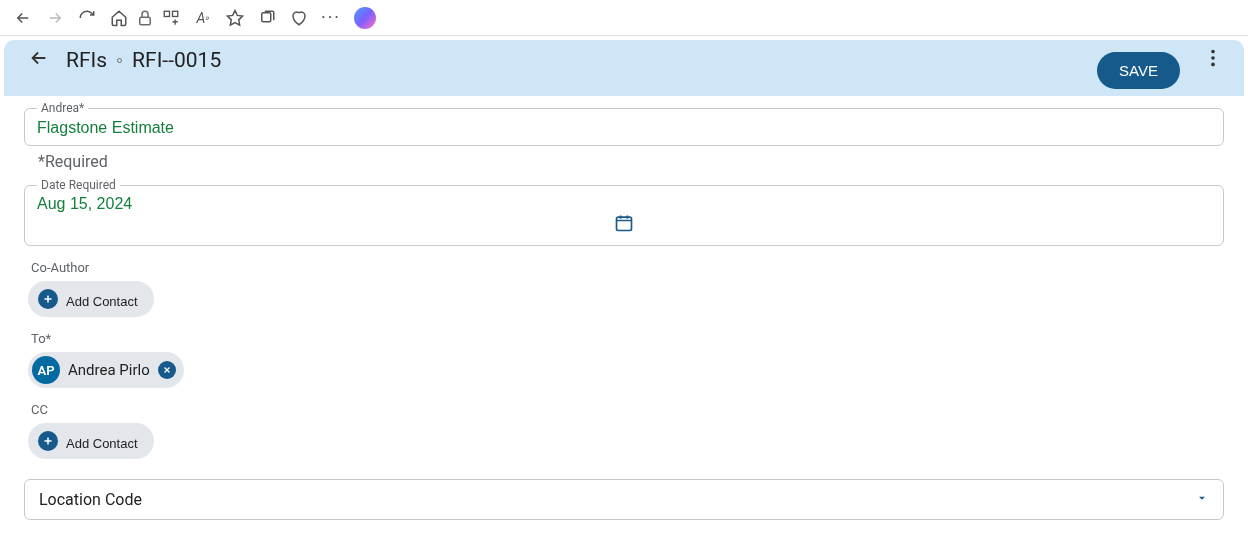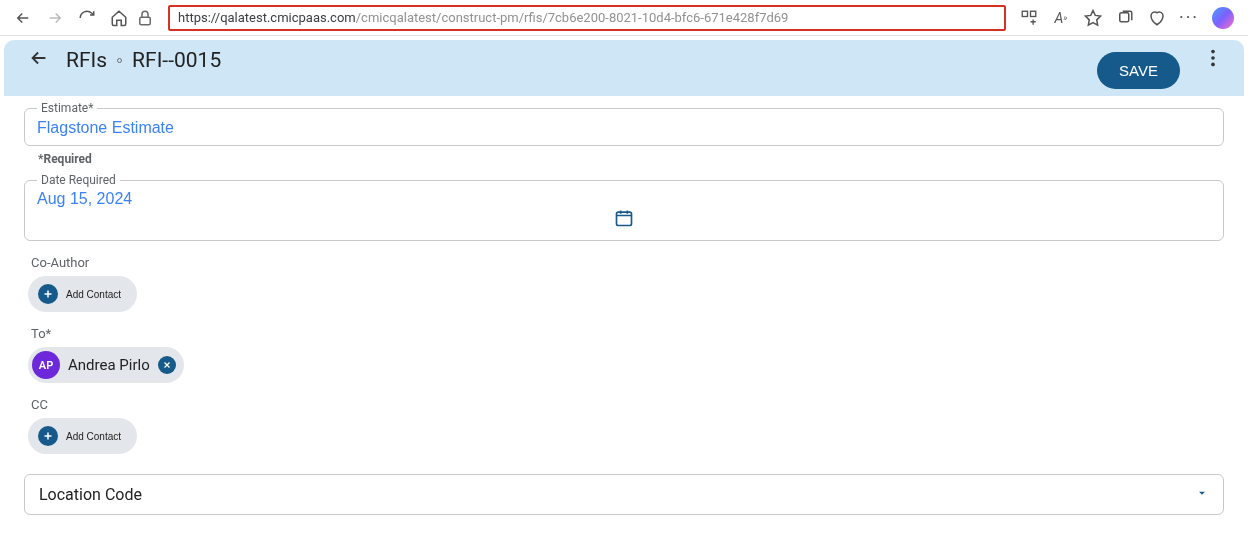--- a/index.html
+++ b/index.html
@@ -23,33 +23,33 @@
   .breadcrumb { display: flex; align-items: center; gap: 10px; font-size: 21px; color: #222; }
   .bc-sep { width: 5px; height: 5px; border: 1px solid #6b6b6b; border-radius: 50%; }
   .header-spacer { flex: 1; }
   .save-btn { background: #155a8a; color: #fff; border: none; border-radius: 22px; padding: 10px 22px; font-size: 15px; font-weight: 500; cursor: pointer; margin-top: 20px; }
   .kebab { color: #333; cursor: pointer; margin-left: 6px; }
 
   
   .form-body { padding: 12px 20px 0 20px; margin: 0 4px; background: #fff; }
   .field-wrap { position: relative; border: 1px solid #c9c9c9; border-radius: 6px; padding: 9px 12px 8px 12px; margin-bottom: 6px; }
   .field-label { position: absolute; top: -8px; left: 12px; background: #fff; padding: 0 4px; font-size: 12px; color: #5f6368; }
-  .field-input { border: none; outline: none; font-size: 16px; width: 100%; color: #3b82f6; background: transparent; }
-  .help { font-size: 12px; color: #5f6368; margin: 4px 0 14px 14px; font-weight: bold; }
+  .field-input { border: none; outline: none; font-size: 16px; width: 100%; color: #15803d; background: transparent; }
+  .help { font-size: 16px; color: #5f6368; margin: 4px 0 14px 14px; }
   .date-field { display: flex; align-items: center; flex-direction: column; }
   .date-field .field-input { flex: 1; }
   .cal-ico { color: #1a5a8a; cursor: pointer; }
 
   .sec-label { font-size: 13px; color: #5f6368; margin: 14px 0 6px 7px; }
 
-  .chip-btn { display: inline-flex; align-items: center; gap: 8px; background: #e3e7ec; border: none; border-radius: 20px; padding: 8px 16px 8px 10px; font-size: 10px; color: #222; cursor: pointer; margin-left: 4px; }
+  .chip-btn { display: inline-flex; align-items: flex-end; gap: 8px; background: #e3e7ec; border: none; border-radius: 20px; padding: 8px 16px 8px 10px; font-size: 13px; color: #222; cursor: pointer; margin-left: 4px; }
   .plus-circ { width: 20px; height: 20px; background: #155a8a; border-radius: 50%; display: flex; align-items: center; justify-content: center; color: #fff; }
 
   .contact-chip { display: inline-flex; align-items: center; gap: 8px; background: #e3e7ec; border-radius: 20px; padding: 4px 8px 4px 4px; font-size: 15px; color: #222; margin-left: 4px; }
-  .avatar { width: 28px; height: 28px; border-radius: 50%; background: #6d28d9; color: #fff; font-size: 11px; font-weight: 600; display: flex; align-items: center; justify-content: center; }
+  .avatar { width: 28px; height: 28px; border-radius: 50%; background: #0369a1; color: #fff; font-size: 13px; font-weight: 600; display: flex; align-items: center; justify-content: center; }
   .remove-circ { width: 18px; height: 18px; background: #155a8a; border-radius: 50%; display: flex; align-items: center; justify-content: center; color: #fff; cursor: pointer; }
 
   .select-wrap { display: flex; align-items: center; border: 1px solid #c9c9c9; border-radius: 6px; padding: 10px 14px; margin-top: 20px; cursor: pointer; }
   .select-ph { font-size: 16px; color: #222; flex: 1; }
   .caret-dn { color: #1a5a8a; }
 </style>
 </head>
 <body>
 
 <div class="browser-bar">
@@ -73,24 +73,20 @@
       <svg viewBox="0 0 24 24" fill="none" stroke="currentColor" stroke-width="2">
           <path d="M3 11l9-8 9 8v9a2 2 0 0 1-2 2h-4v-7h-6v7H5a2 2 0 0 1-2-2z"></path>
         </svg>
     </div>
   </div>
   <div class="nav-icon lock-ico">
     <svg viewBox="0 0 24 24" fill="none" stroke="currentColor" stroke-width="2">
         <rect x="5" y="11" width="14" height="10" rx="2"></rect>
         <path d="M8 11V7a4 4 0 1 1 8 0v4"></path>
       </svg>
-  </div>
-  <div class="url-wrap">
-    <span class="url-bold">https://qalatest.cmicpaas.com</span>
-      <span class="url-light">/cmicqalatest/construct-pm/rfis/7cb6e200-8021-10d4-bfc6-671e428f7d69</span>
   </div>
   <div class="right-icons">
     <div class="nav-icon">
       <svg viewBox="0 0 24 24" fill="none" stroke="currentColor" stroke-width="1.8">
           <rect x="3" y="3" width="7" height="7"></rect>
           <rect x="14" y="3" width="7" height="7"></rect>
           <path d="M14 17h7M17.5 14v7"></path>
         </svg>
     </div>
     <div class="nav-icon" style="font-size:14px;font-style:italic">A<sup style="font-size:9px">»</sup></div>
@@ -133,21 +129,21 @@
         <circle cx="12" cy="5" r="2"></circle>
         <circle cx="12" cy="12" r="2"></circle>
         <circle cx="12" cy="19" r="2"></circle>
       </svg>
   </div>
 </div>
 
 <div class="form-body">
 
   <div class="field-wrap">
-    <span class="field-label">Estimate*</span>
+    <span class="field-label">Andrea*</span>
     <input class="field-input" value="Flagstone Estimate" style="">
   </div>
   <div class="help">*Required</div>
 
   <div class="field-wrap date-field">
     <span class="field-label">Date Required</span>
     <input class="field-input" value="Aug 15, 2024" style="">
     <span class="cal-ico">
       <svg width="20" height="20" viewBox="0 0 24 24" fill="none" stroke="currentColor" stroke-width="2">
           <rect x="3" y="5" width="18" height="16" rx="2"></rect>

